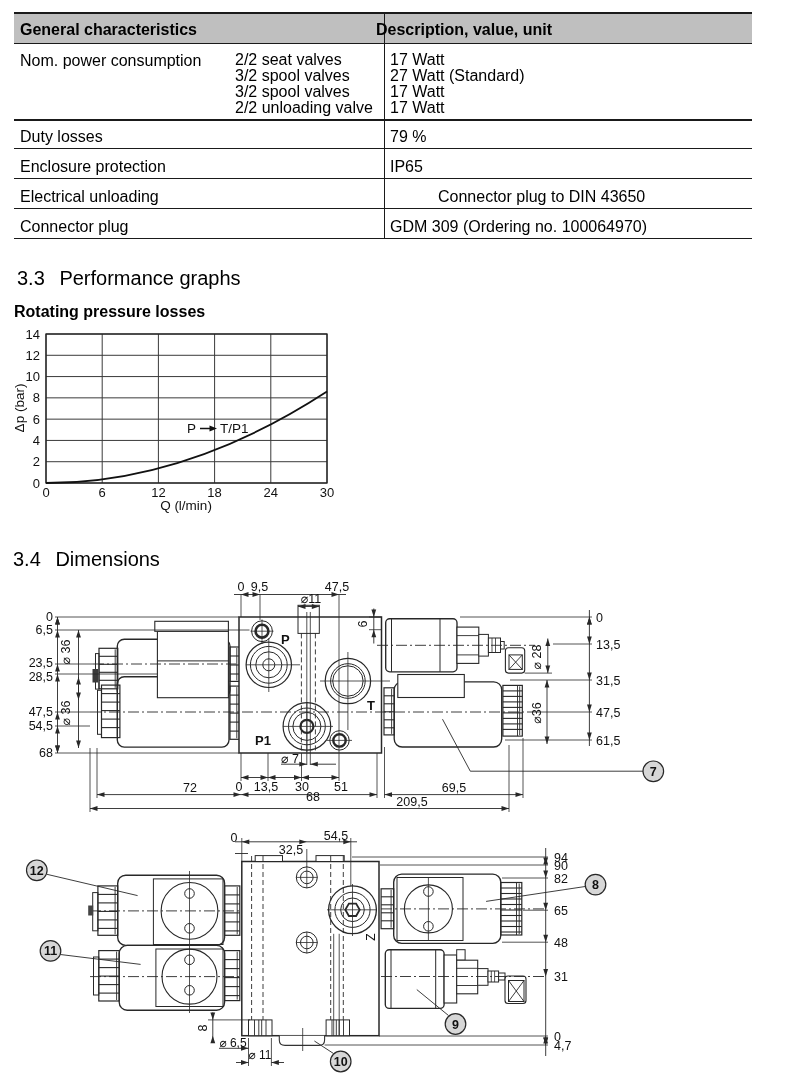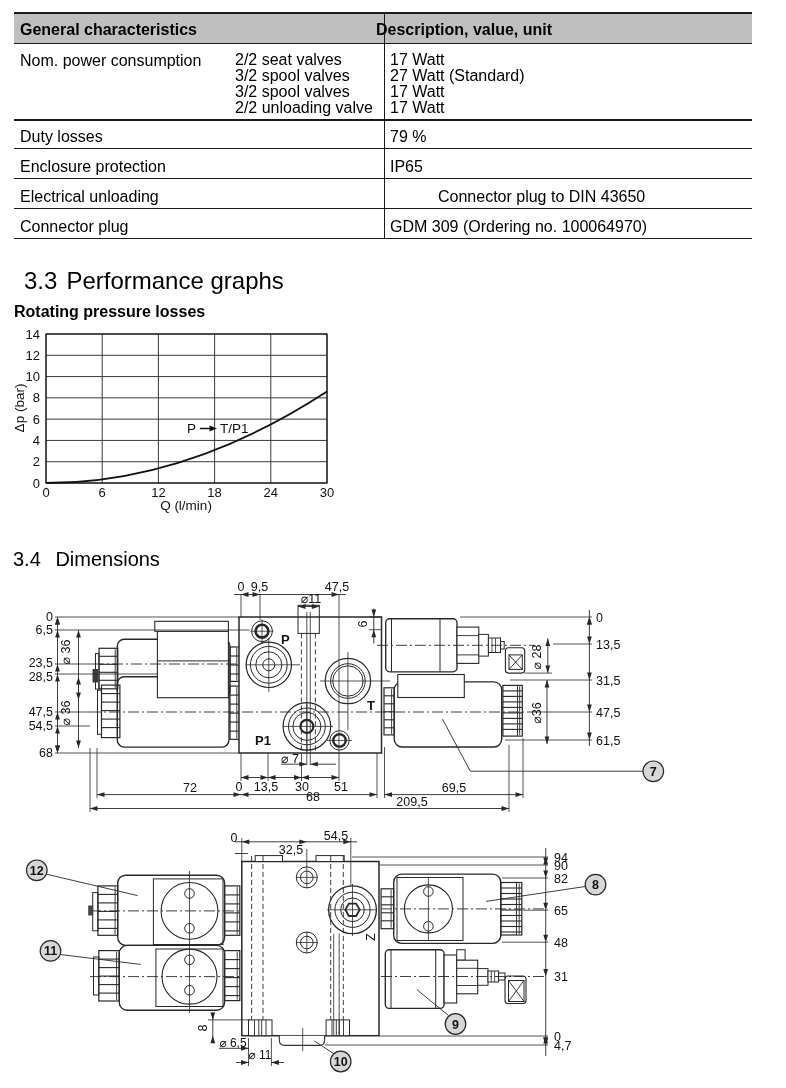--- a/index.html
+++ b/index.html
@@ -26,21 +26,21 @@
 <div class="t" style="left:390px; top:51.5px; line-height:16px;">17 Watt<br>27 Watt (Standard)<br>17 Watt<br>17 Watt</div>
 <div class="t" style="left:20px; top:127.5px;">Duty losses</div>
 <div class="t" style="left:390px; top:127.5px;">79 %</div>
 <div class="t" style="left:20px; top:157.5px;">Enclosure protection</div>
 <div class="t" style="left:390px; top:157.5px;">IP65</div>
 <div class="t" style="left:20px; top:187.5px;">Electrical unloading</div>
 <div class="t" style="left:390px; top:187.5px;margin-left:48px;">Connector plug to DIN 43650</div>
 <div class="t" style="left:20px; top:217.5px;">Connector plug</div>
 <div class="t" style="left:390px; top:217.5px;">GDM 309 (Ordering no. 100064970)</div>
 
-<div class="abs" style="left:24px; top:267px; font-size:24px; white-space:nowrap;">3.3<span style="position:absolute; left:42.4px; white-space:nowrap;">Performance graphs</span></div>
+<div class="abs" style="left:17px; top:267px; font-size:20px; white-space:nowrap;">3.3<span style="position:absolute; left:42.4px; white-space:nowrap;">Performance graphs</span></div>
 <div class="abs b" style="left:14px; top:303px; font-size:16px;">Rotating pressure losses</div>
 <div class="abs" style="left:13px; top:547.5px; font-size:20px; white-space:nowrap;">3.4<span style="position:absolute; left:42.4px; white-space:nowrap;">Dimensions</span></div>
 
 <svg class="abs" style="left:0; top:0;" width="786" height="1088" viewBox="0 0 786 1088" font-family="Liberation Sans, sans-serif">
 <line x1="46.0" y1="334" x2="46.0" y2="483" stroke="#3a3a3a" stroke-width="1.0"></line>
 <line x1="102.2" y1="334" x2="102.2" y2="483" stroke="#3a3a3a" stroke-width="1.0"></line>
 <line x1="158.4" y1="334" x2="158.4" y2="483" stroke="#3a3a3a" stroke-width="1.0"></line>
 <line x1="214.6" y1="334" x2="214.6" y2="483" stroke="#3a3a3a" stroke-width="1.0"></line>
 <line x1="270.8" y1="334" x2="270.8" y2="483" stroke="#3a3a3a" stroke-width="1.0"></line>
 <line x1="327.0" y1="334" x2="327.0" y2="483" stroke="#3a3a3a" stroke-width="1.0"></line>

